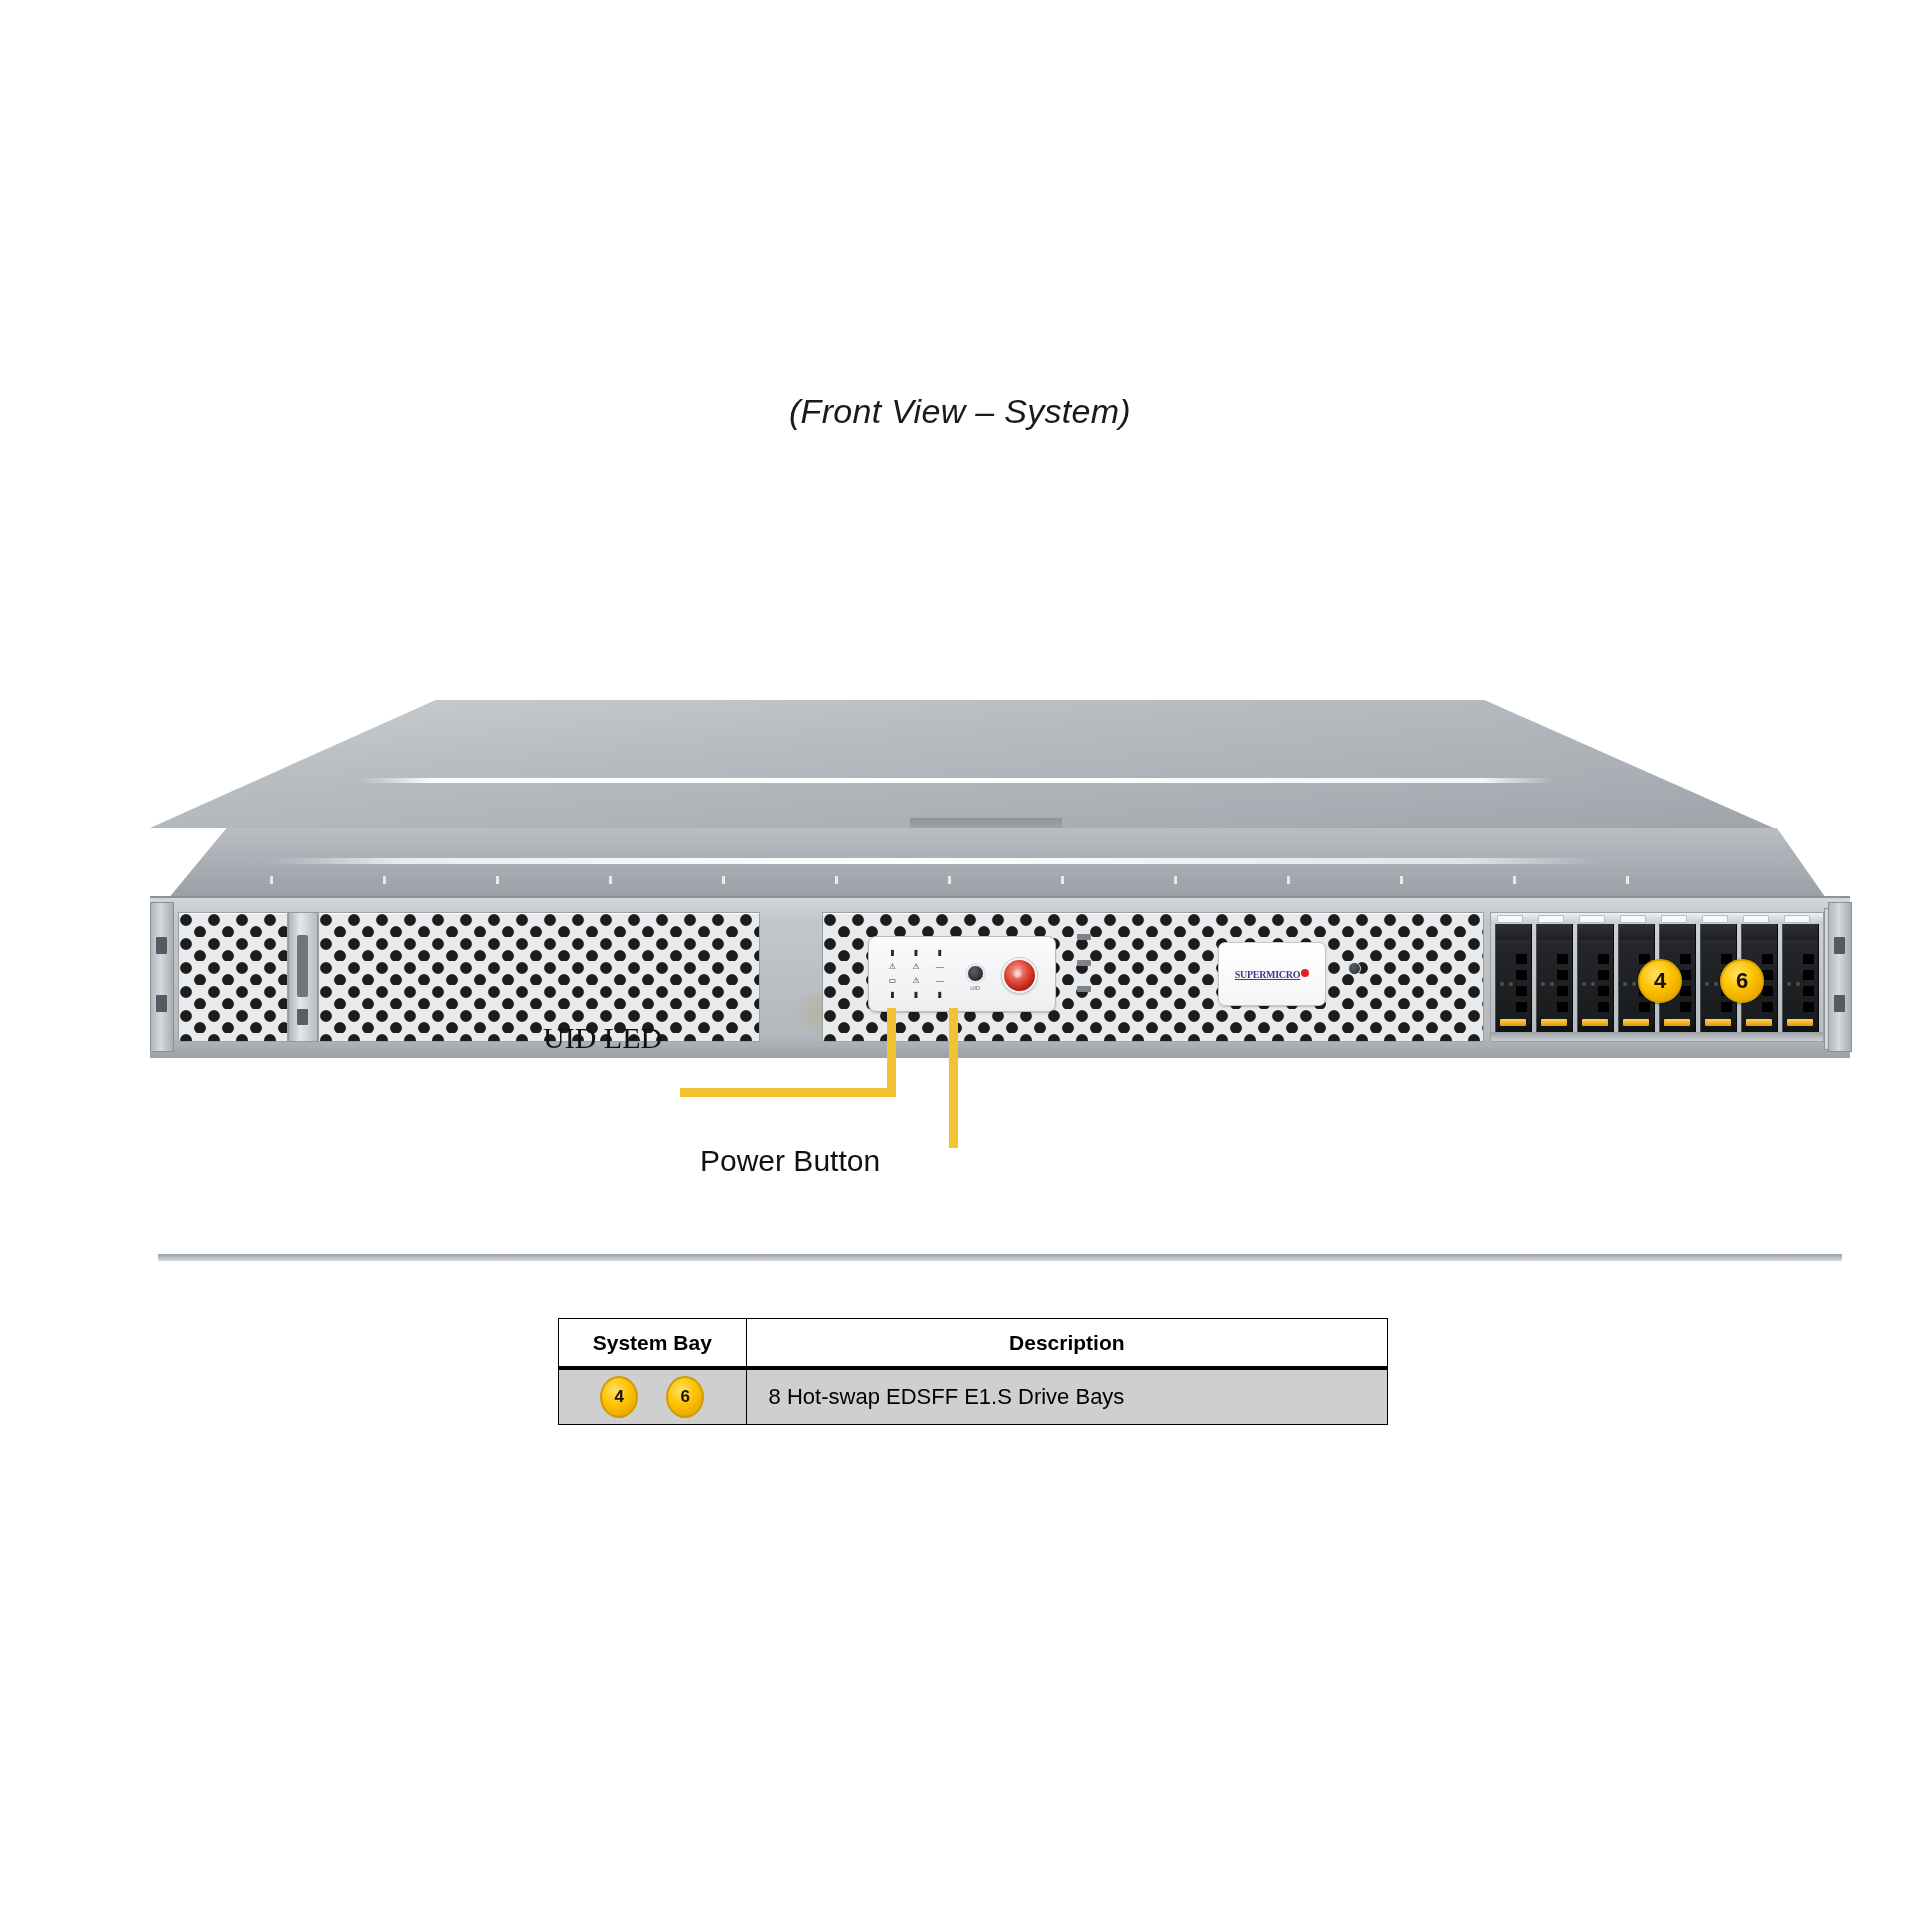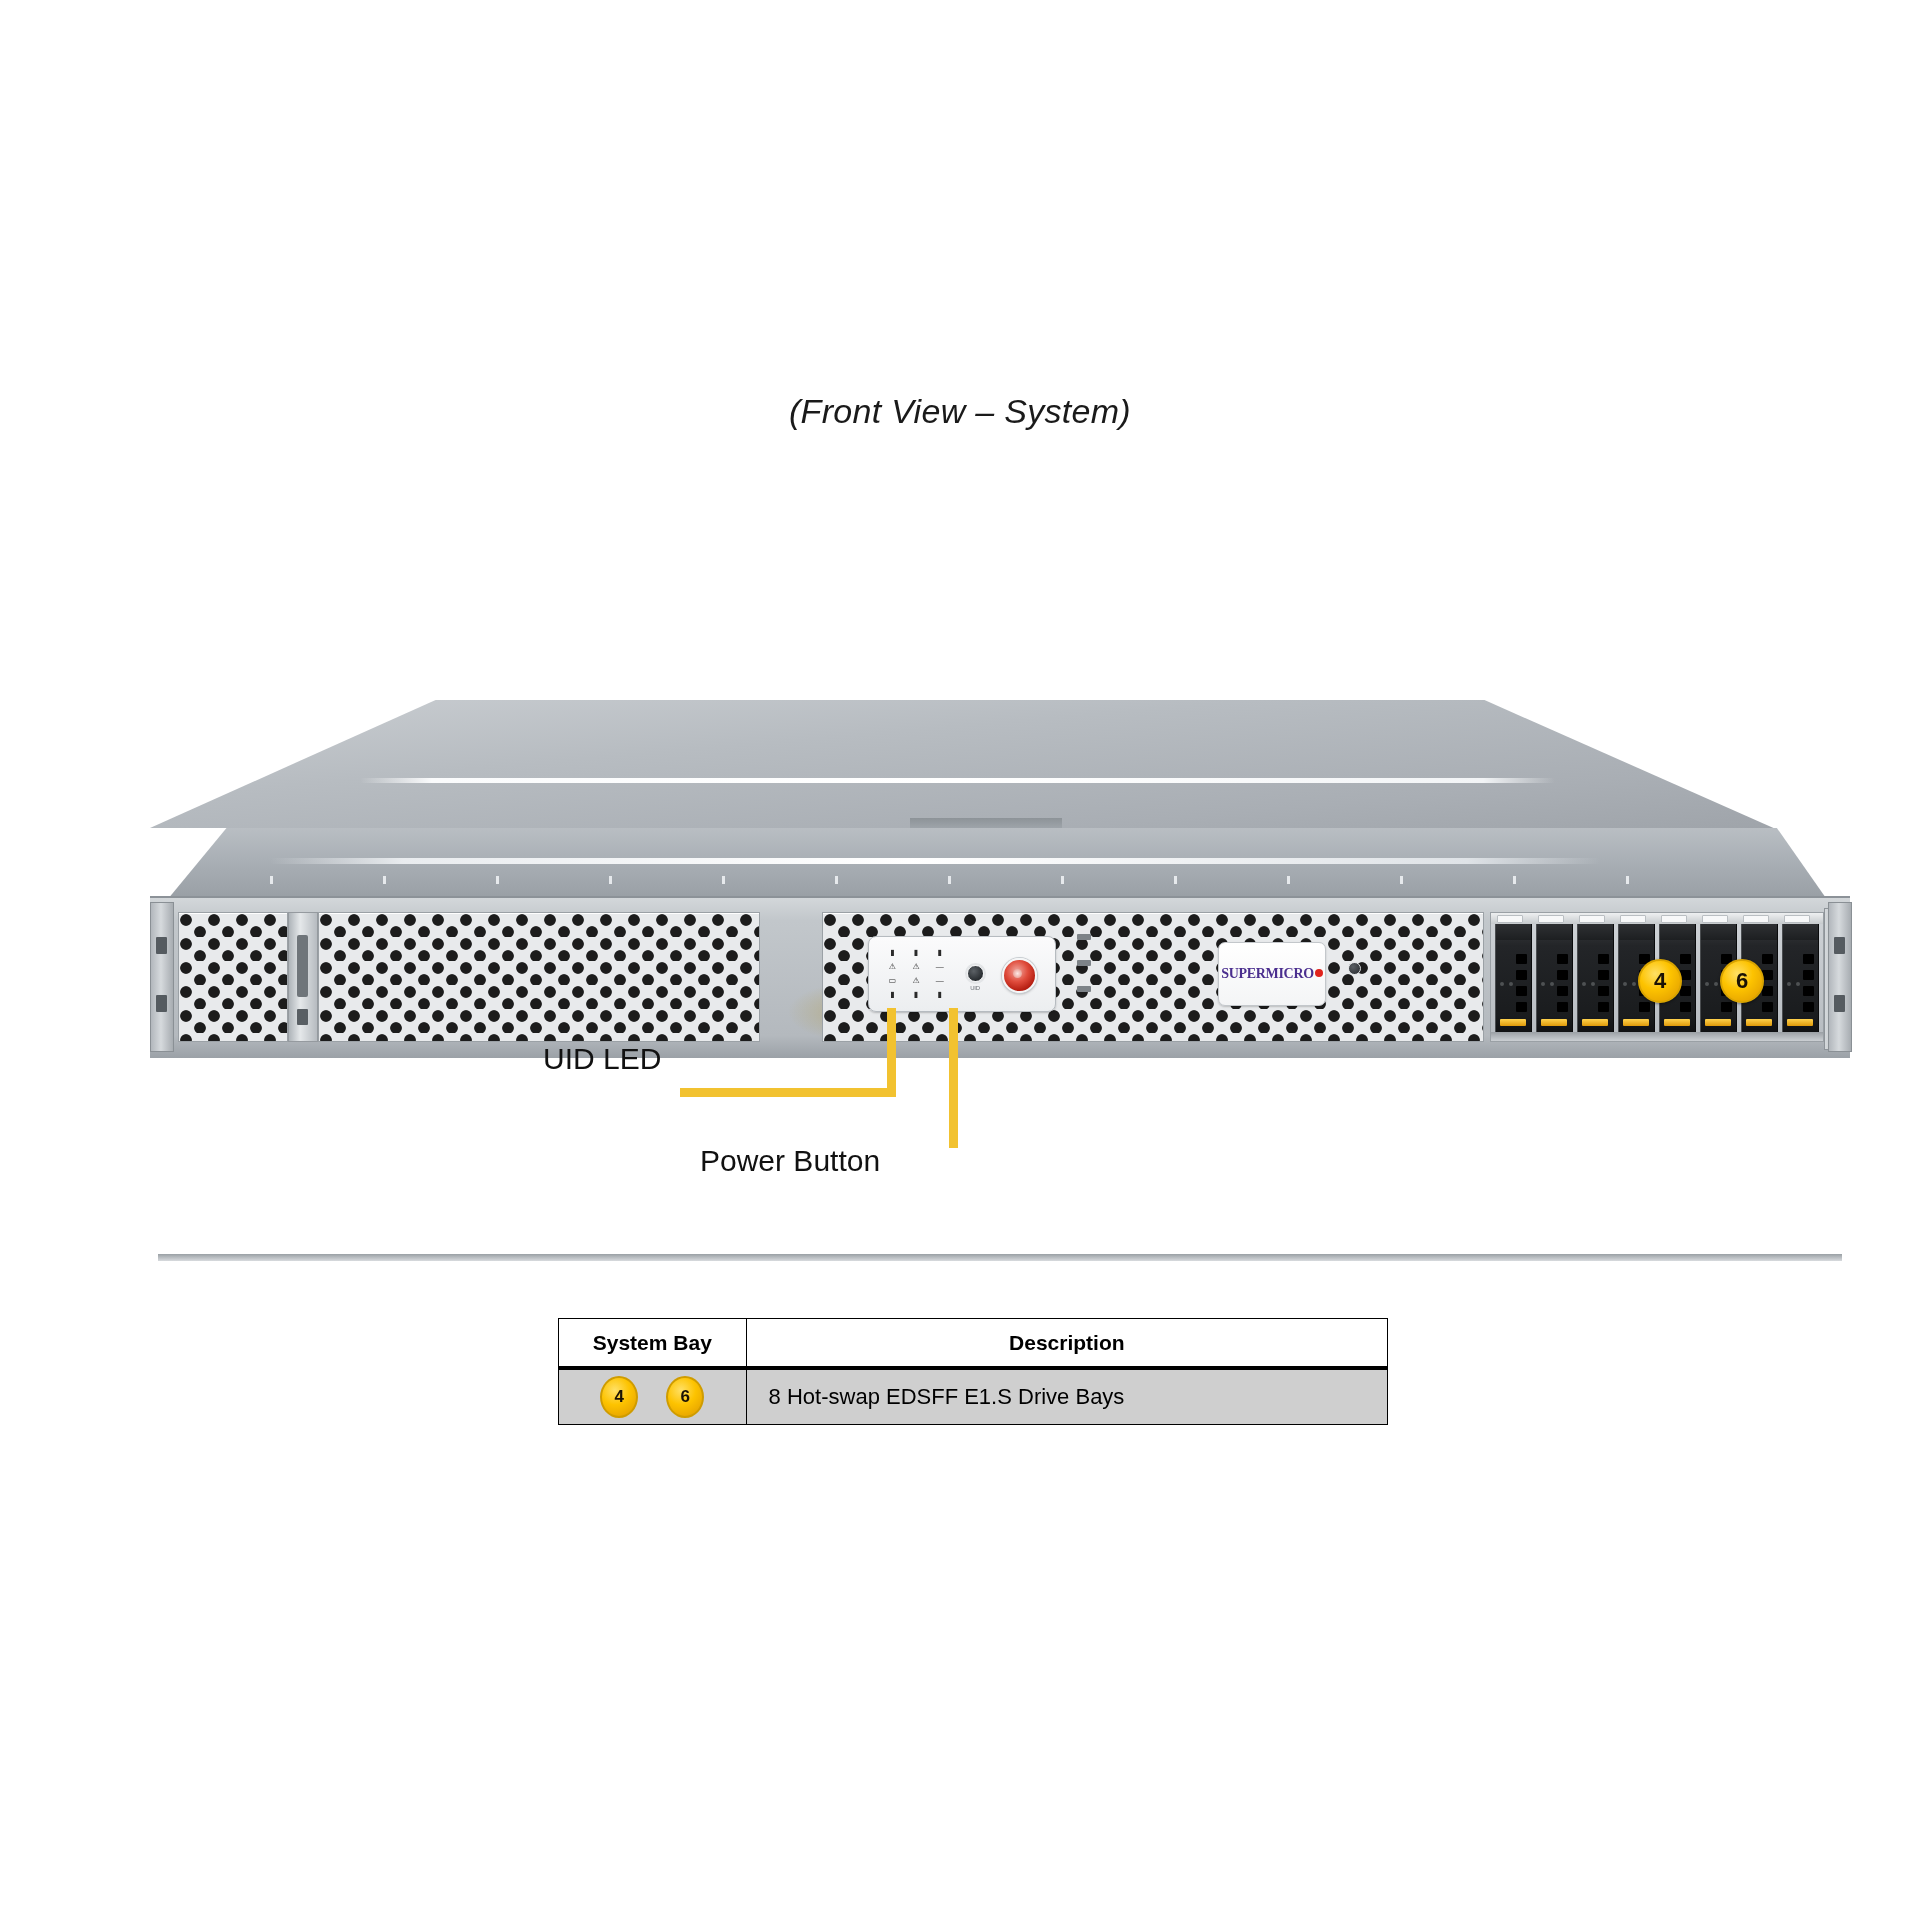--- a/index.html
+++ b/index.html
@@ -249,25 +249,26 @@
     border: 1px solid #c3c7cb;
     border-radius: 7px;
     box-shadow: 0 1px 2px rgba(0,0,0,0.2);
     display: flex;
     align-items: center;
     justify-content: center;
   }
   .logo-text {
     font-family: "Liberation Serif", serif;
     font-weight: bold;
-    font-size: 14px;
+    font-size: 10px;
     color: #4b2f8f;
     letter-spacing: -0.3px;
     white-space: nowrap;
     position: relative;
+    text-decoration: underline;
   }
   .logo-dot {
     display: inline-block;
     width: 8px; height: 8px;
     border-radius: 50%;
     background: #e0231c;
     margin-left: 1px;
     vertical-align: 1px;
   }
   .logo-side-led {
@@ -394,21 +395,21 @@
   
   #callouts { position: absolute; left: 0; top: 0; width: 1920px; height: 1920px; pointer-events: none; }
   .leader { position: absolute; background: #f2c230; }
 
   .callout-label {
     position: absolute;
     font-size: 30px;
     color: #111111;
     white-space: nowrap;
   }
-  #label-uid-led { left: 543px; top: 1042px; }
+  #label-uid-led { left: 543px; top: 1021px; font-family: Liberation Serif, serif; }
   #label-power-button { left: 700px; top: 1144px; text-align: right; }
 
   
   #drive-bay-table {
     position: absolute;
     left: 558px; top: 1318px;
     width: 830px;
     border-collapse: collapse;
     font-size: 21px;
   }

